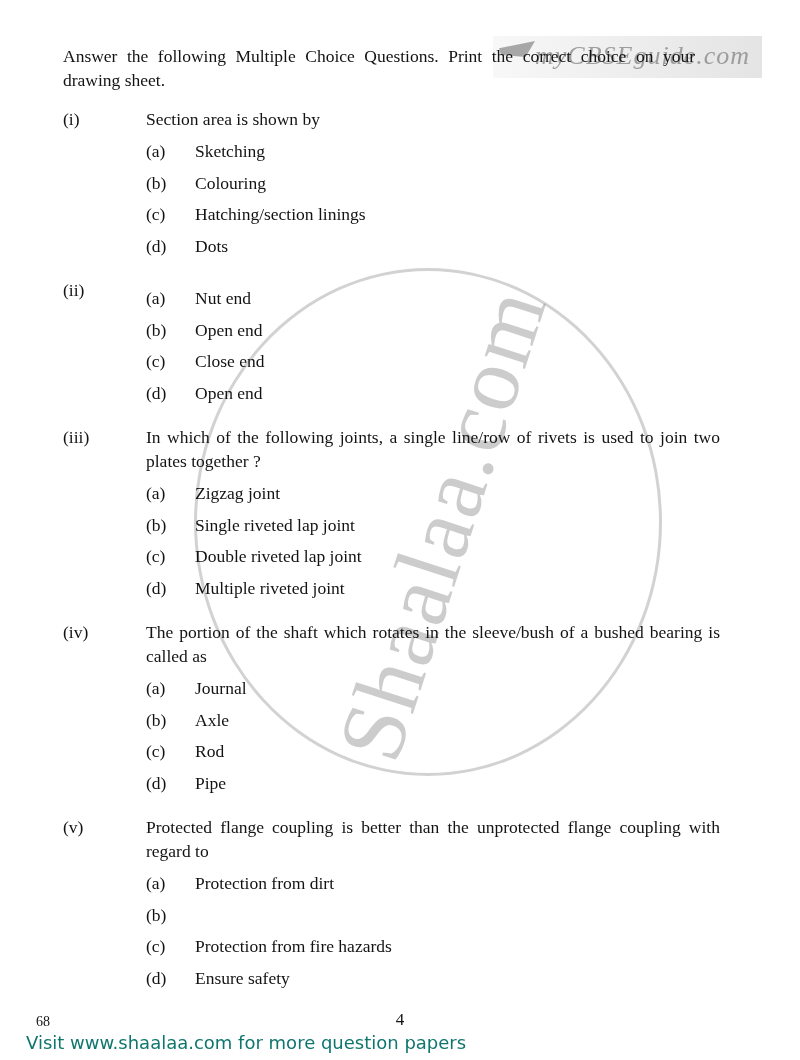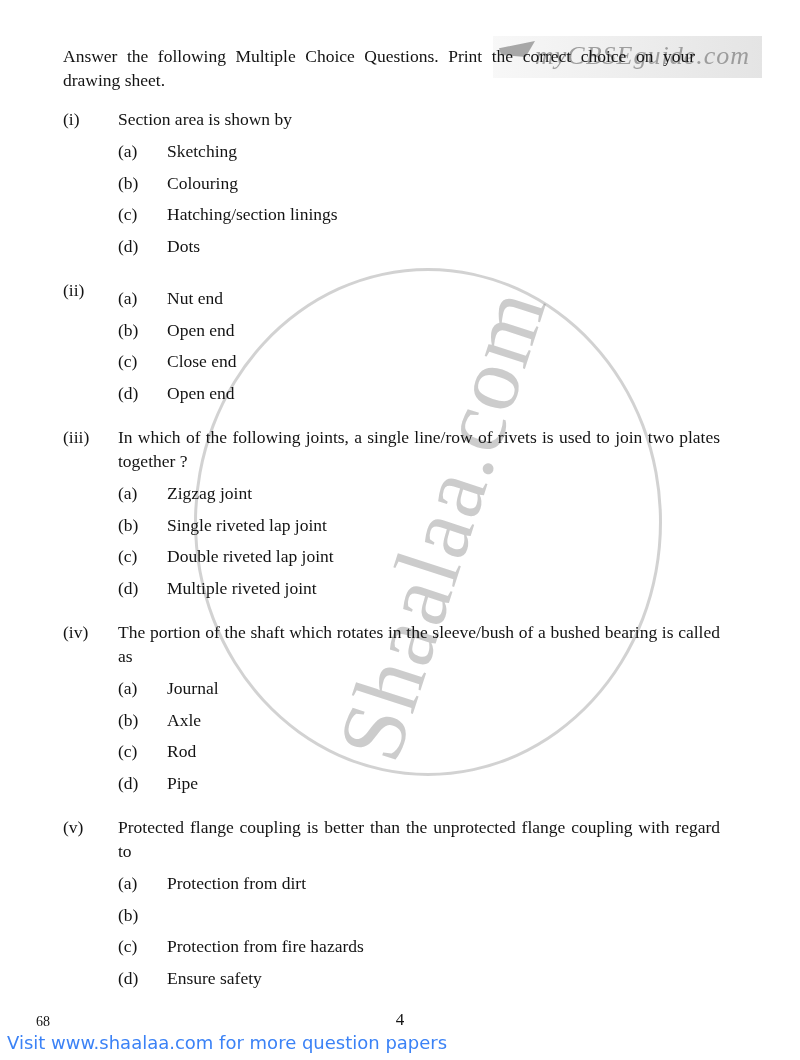--- a/index.html
+++ b/index.html
@@ -42,32 +42,32 @@
   }
 
   
   .content { position:relative; z-index:2; padding:44px 80px 0 63px; }
   .intro {
     font-size:17.5px; line-height:24px; text-align:justify;
     width:632px; margin-bottom:15px;
   }
   .question { display:flex; margin-bottom:13px; }
   .qnum { width:55px; flex-shrink:0; font-size:17.5px; line-height:24px; }
-  .qbody { flex:1; min-width:0; }
+  .qbody { flex:1; min-width:0;margin-left:28px; }
   .qtext { font-size:17.5px; line-height:24px; text-align:justify; }
   .options { margin-top:8px; }
   .option { display:flex; margin-bottom:7px; font-size:17.5px; line-height:24.5px; }
   .olabel { width:49px; flex-shrink:0; }
 
   
   .footer-left  { position:absolute; left:36px;  bottom:30px; font-size:14px; z-index:2; }
   .footer-page  { position:absolute; left:50%; transform:translateX(-50%); bottom:30px; font-size:17px; z-index:2; }
   .visit {
-    position:absolute; left:7px; bottom:7px; z-index:2;
-    font-family:"DejaVu Sans", sans-serif; font-size:18px; color:#3b82f6;
+    position:absolute; left:26px; bottom:7px; z-index:2;
+    font-family:"DejaVu Sans", sans-serif; font-size:18px; color:#0f766e;
     text-decoration:none;
   }
 </style>
 </head>
 <body>
 
 <div class="page">
 
   <div class="wm-ellipse"></div>
   <div class="wm-text">Shaalaa.com</div>

